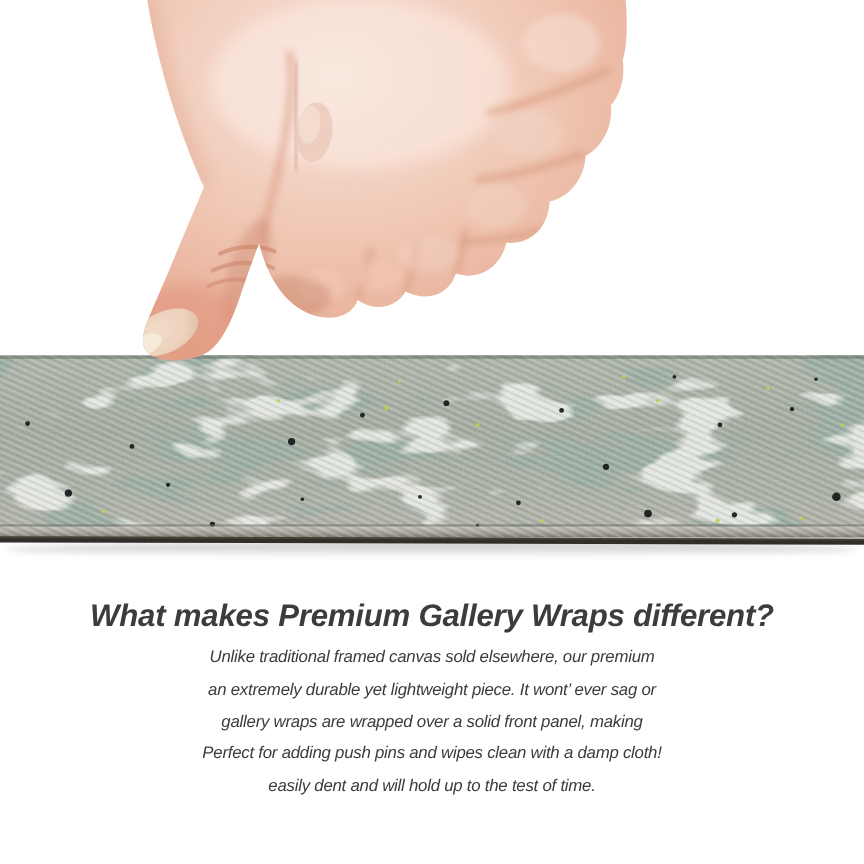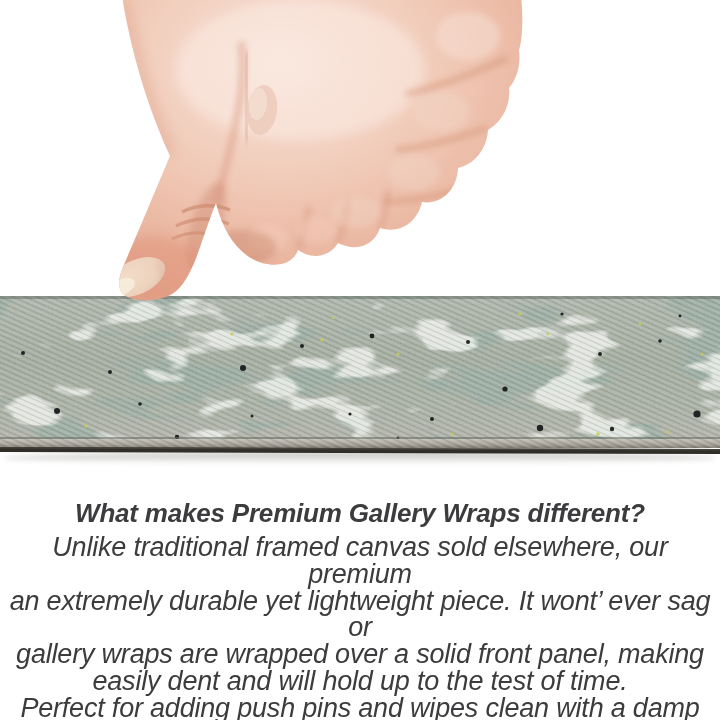--- a/index.html
+++ b/index.html
@@ -16,21 +16,21 @@
   }
   .caption{
     position:absolute;top:498px;left:0;width:720px;z-index:4;
     text-align:center;font-style:italic;color:#3c3c3e;
   }
   .caption h2{
     margin:0 0 5px 0;font-size:26px;line-height:31px;font-weight:700;
     letter-spacing:-0.2px;
   }
   .caption p{
-    margin:0;font-size:27px;line-height:26.8px;font-weight:400;
+    margin:0;font-size:14px;line-height:26.8px;font-weight:400;
     letter-spacing:-0.2px;
   }
   svg{display:block;}
 </style>
 </head>
 <body>
 
 <div class="stage">
 
   <div class="hand-wrap">
@@ -231,17 +231,17 @@
     </svg>
   </div>
 
   <div class="strip-shadow"></div>
 
   <div class="caption">
     <h2>What makes Premium Gallery Wraps different?</h2>
     <p>Unlike traditional framed canvas sold elsewhere, our premium</p>
     <p>an extremely durable yet lightweight piece. It wont’ ever sag or</p>
     <p>gallery wraps are wrapped over a solid front panel, making</p>
+    <p>Perfect for adding push pins and wipes clean with a damp cloth!</p>
     <p>easily dent and will hold up to the test of time.</p>
-    <p>Perfect for adding push pins and wipes clean with a damp cloth!</p>
   </div>
 
 </div>
 
 </body></html>

